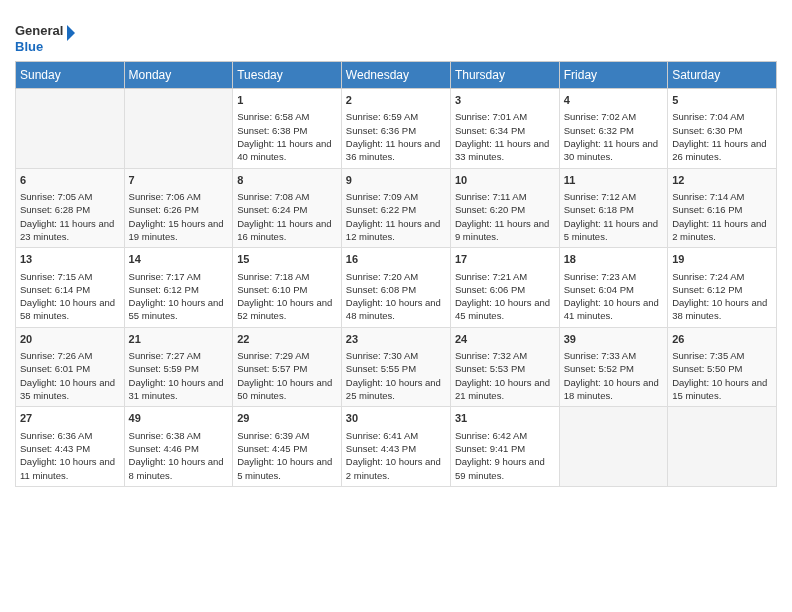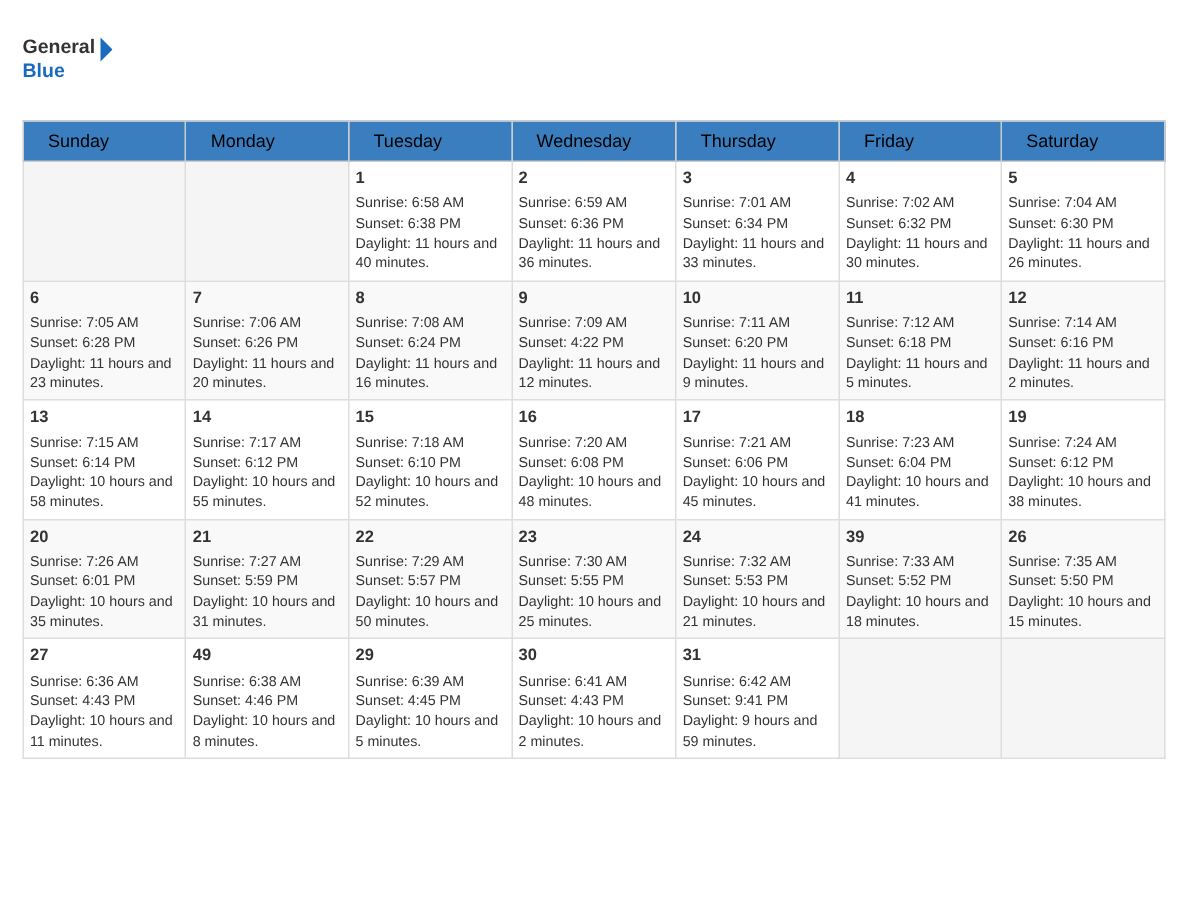--- a/index.html
+++ b/index.html
@@ -7,21 +7,21 @@
       font-family: Arial, sans-serif;
       background: #fff;
       width: 792px;
       min-height: 612px;
       padding: 15px;
     }
     .header {
       display: flex;
       justify-content: space-between;
       align-items: flex-start;
-      margin-bottom: 20px;
+      margin-bottom: 1px;
     }
     .logo {
       display: flex;
       align-items: center;
       font-size: 18px;
       font-weight: bold;
       color: #333;
     }
     .title-section {
       text-align: right;
@@ -36,22 +36,22 @@
       font-size: 14px;
       color: #555;
     }
     .calendar {
       width: 100%;
       border-collapse: collapse;
       font-size: 10px;
     }
     .calendar th {
       background-color: #3a7ebf;
-      color: #000000;
-      padding: 6px 16px;
+      color: #ffffff;
+      padding: 6px 4px;
       text-align: left;
       font-size: 12px;
       font-weight: normal;
       border: 1px solid #ccc;
     }
     .calendar td {
       border: 1px solid #ddd;
       vertical-align: top;
       padding: 4px;
       width: 110px;
@@ -145,32 +145,32 @@
         <td>
           <span class="day-number">6</span>
           <div>Sunrise: 7:05 AM</div>
           <div>Sunset: 6:28 PM</div>
           <div>Daylight: 11 hours and 23 minutes.</div>
         </td>
         <td>
           <span class="day-number">7</span>
           <div>Sunrise: 7:06 AM</div>
           <div>Sunset: 6:26 PM</div>
-          <div>Daylight: 11 hours and 20 minutes.</div>
+          <div>Daylight: 15 hours and 19 minutes.</div>
         </td>
         <td>
           <span class="day-number">8</span>
           <div>Sunrise: 7:08 AM</div>
           <div>Sunset: 6:24 PM</div>
           <div>Daylight: 11 hours and 16 minutes.</div>
         </td>
         <td>
           <span class="day-number">9</span>
           <div>Sunrise: 7:09 AM</div>
-          <div>Sunset: 4:22 PM</div>
+          <div>Sunset: 6:22 PM</div>
           <div>Daylight: 11 hours and 12 minutes.</div>
         </td>
         <td>
           <span class="day-number">10</span>
           <div>Sunrise: 7:11 AM</div>
           <div>Sunset: 6:20 PM</div>
           <div>Daylight: 11 hours and 9 minutes.</div>
         </td>
         <td>
           <span class="day-number">11</span>

